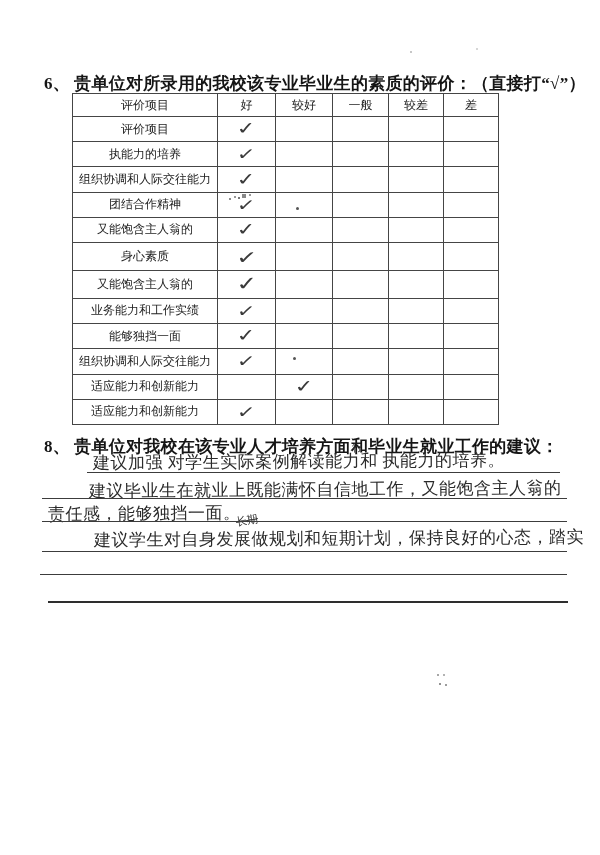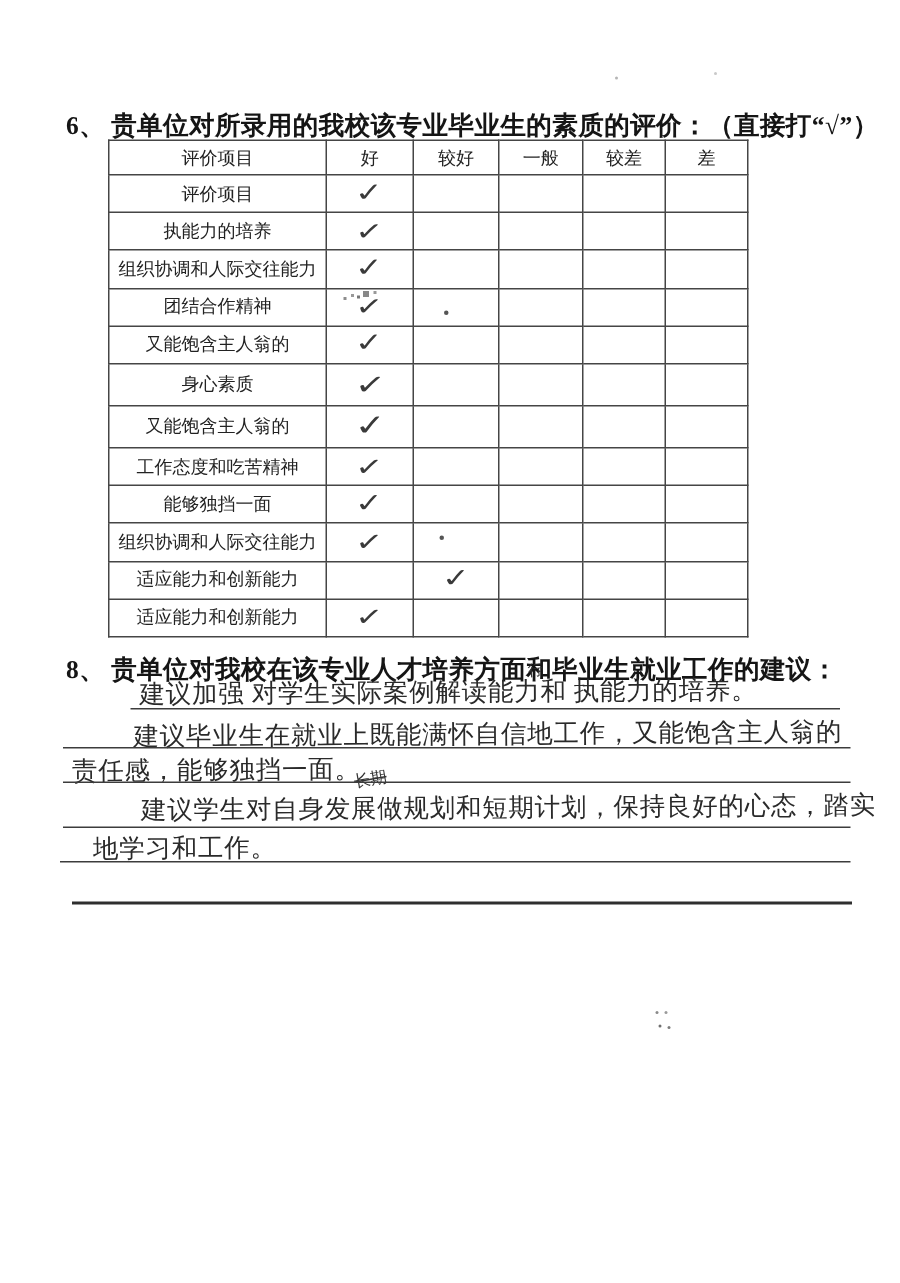--- a/index.html
+++ b/index.html
@@ -142,21 +142,21 @@
       </tr>
       <tr>
         <td>又能饱含主人翁的</td>
         <td><span class="check">✓</span></td>
         <td><span class="check"></span></td>
         <td><span class="check"></span></td>
         <td><span class="check"></span></td>
         <td><span class="check"></span></td>
       </tr>
       <tr>
-        <td>工作态度和吃苦精神</td>
+        <td>业务能力和工作实绩</td>
         <td><span class="check">✓</span></td>
         <td><span class="check"></span></td>
         <td><span class="check"></span></td>
         <td><span class="check"></span></td>
         <td><span class="check"></span></td>
       </tr>
       <tr>
         <td>能够独挡一面</td>
         <td><span class="check">✓</span></td>
         <td><span class="check"></span></td>
@@ -192,21 +192,20 @@
   </table>
 
   <div class="question q8">
     <span class="qnum">8、</span><span>贵单位对我校在该专业人才培养方面和毕业生就业工作的建议：</span>
   </div>
 
   <div class="hw l1">建议加强 对学生实际案例解读能力和 执能力的培养。</div>
   <div class="hw l2">建议毕业生在就业上既能满怀自信地工作，又能饱含主人翁的</div>
   <div class="hw l3">责任感，能够独挡一面。</div>
   <div class="hw l4">建议学生对自身发展做规划和短期计划，保持良好的心态，踏实</div>
-  <div class="hw l5">地学习和工作。</div>
 
   <div class="note n1">行</div>
   <div class="note n2">长期</div>
 
   <div class="rule r1"></div>
   <div class="rule r2"></div>
   <div class="rule r3"></div>
   <div class="rule r4"></div>
   <div class="rule r5"></div>
   <div class="rule r6"></div>

